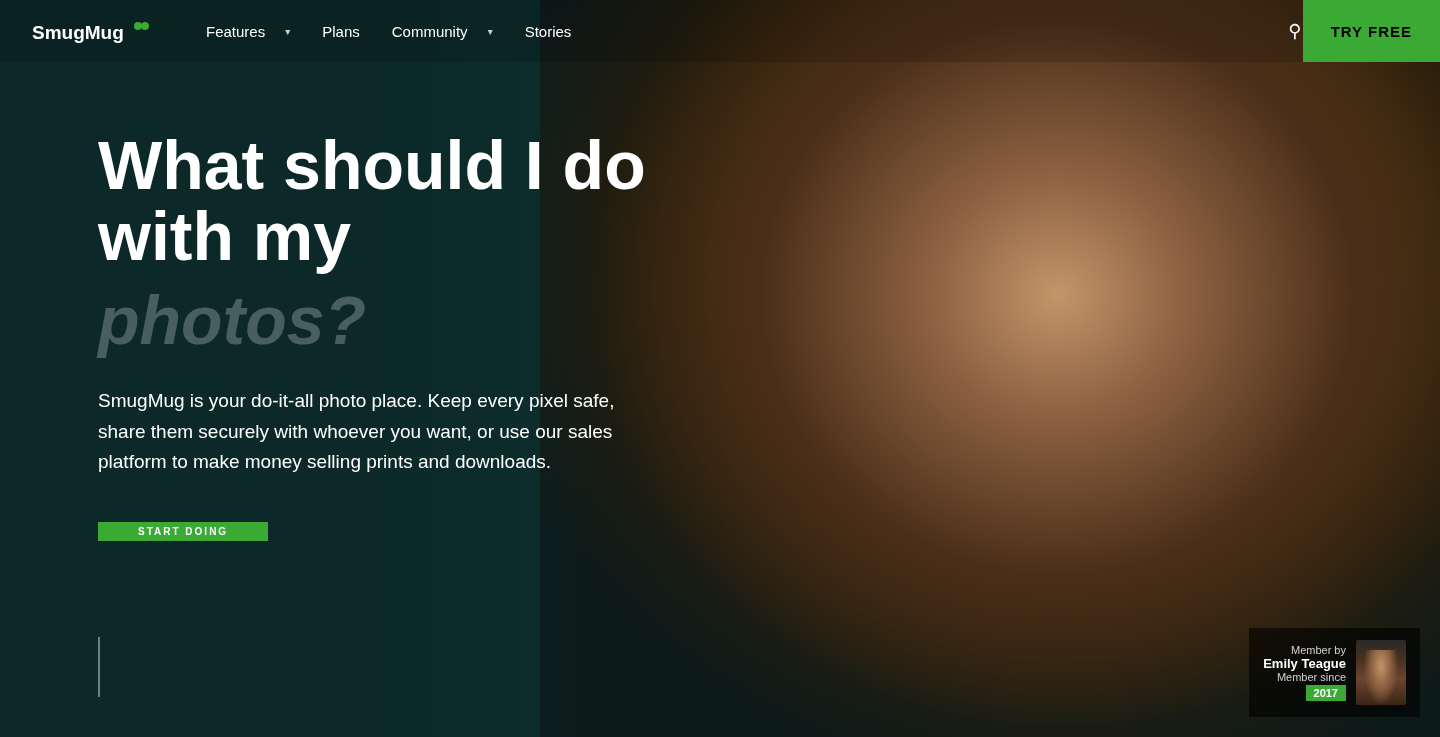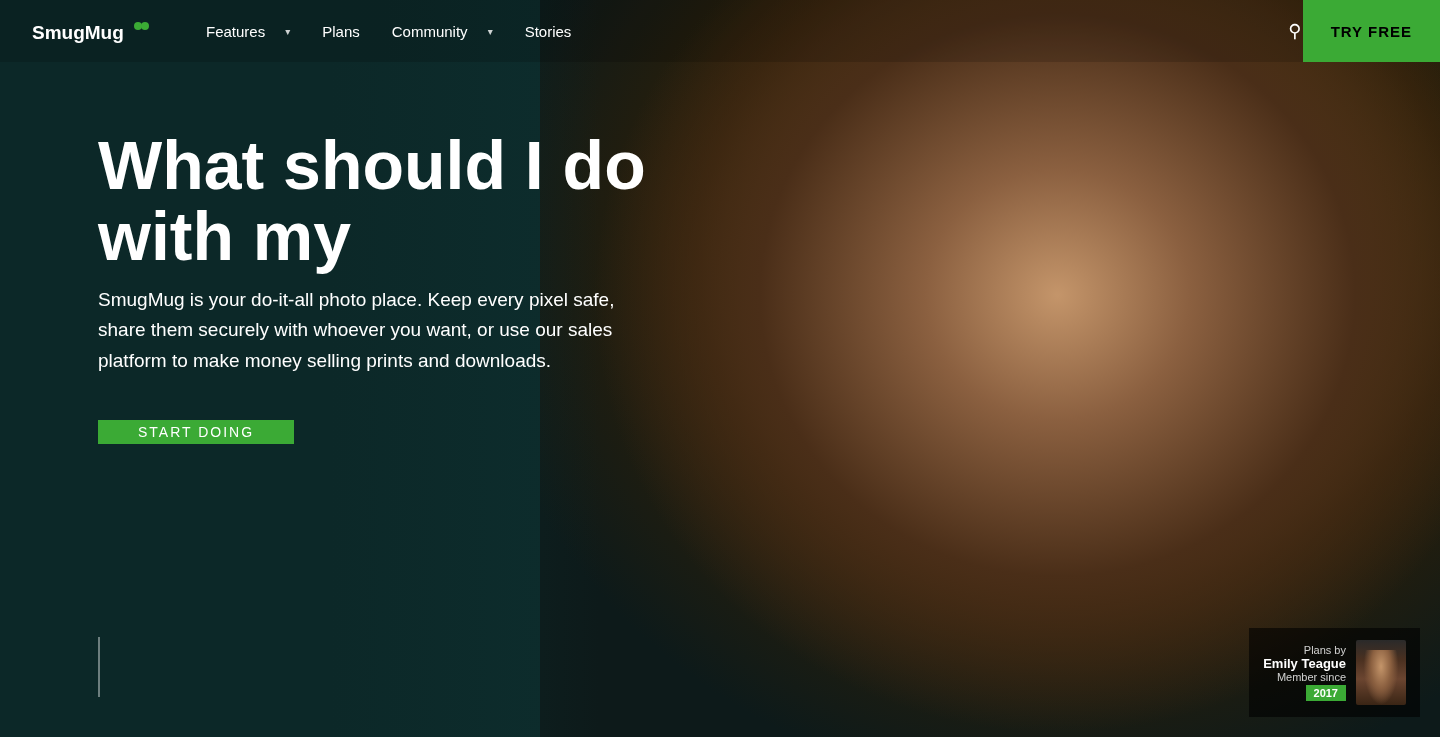--- a/index.html
+++ b/index.html
@@ -180,22 +180,22 @@
       color: #fff;
       font-size: 19px;
       line-height: 1.6;
       margin-bottom: 44px;
       max-width: 520px;
     }
 
     .start-doing-btn {
       background: #3baa35;
       color: #fff;
-      font-size: 14px;
-      font-weight: 400;
+      font-size: 10px;
+      font-weight: 700;
       letter-spacing: 2px;
       text-transform: uppercase;
       padding: 4px 40px;
       border: none;
       cursor: pointer;
       display: inline-block;
     }
 
     
     .scroll-indicator {
@@ -304,31 +304,32 @@
     </div>
     <div class="nav-right">
       <span class="search-icon-btn">⚲</span>
       <span class="login-btn">LOG IN</span>
     </div>
     <button class="try-free-btn">TRY FREE</button>
   </nav>
 
   <div class="hero-content">
     <h1 class="hero-headline">What should I do with my</h1>
+    <h1 class="hero-headline-line2">photos?</h1>
     <p class="hero-description">SmugMug is your do-it-all photo place. Keep every pixel safe, share them securely with whoever you want, or use our sales platform to make money selling prints and downloads.</p>
     <button class="start-doing-btn">START DOING</button>
   </div>
 
   <div class="scroll-indicator">
     <div class="scroll-line"></div>
   </div>
 
   <div class="photo-credit">
     <div class="photo-credit-text">
-      <div class="by">Plans by</div>
+      <div class="by">Member by</div>
       <div class="name">Emily Teague</div>
       <div class="member">Member since</div>
       <div><span class="year-badge">2017</span></div>
     </div>
     <div class="photo-credit-avatar">
       <div class="avatar-sim"></div>
     </div>
   </div>
 
 </div>

